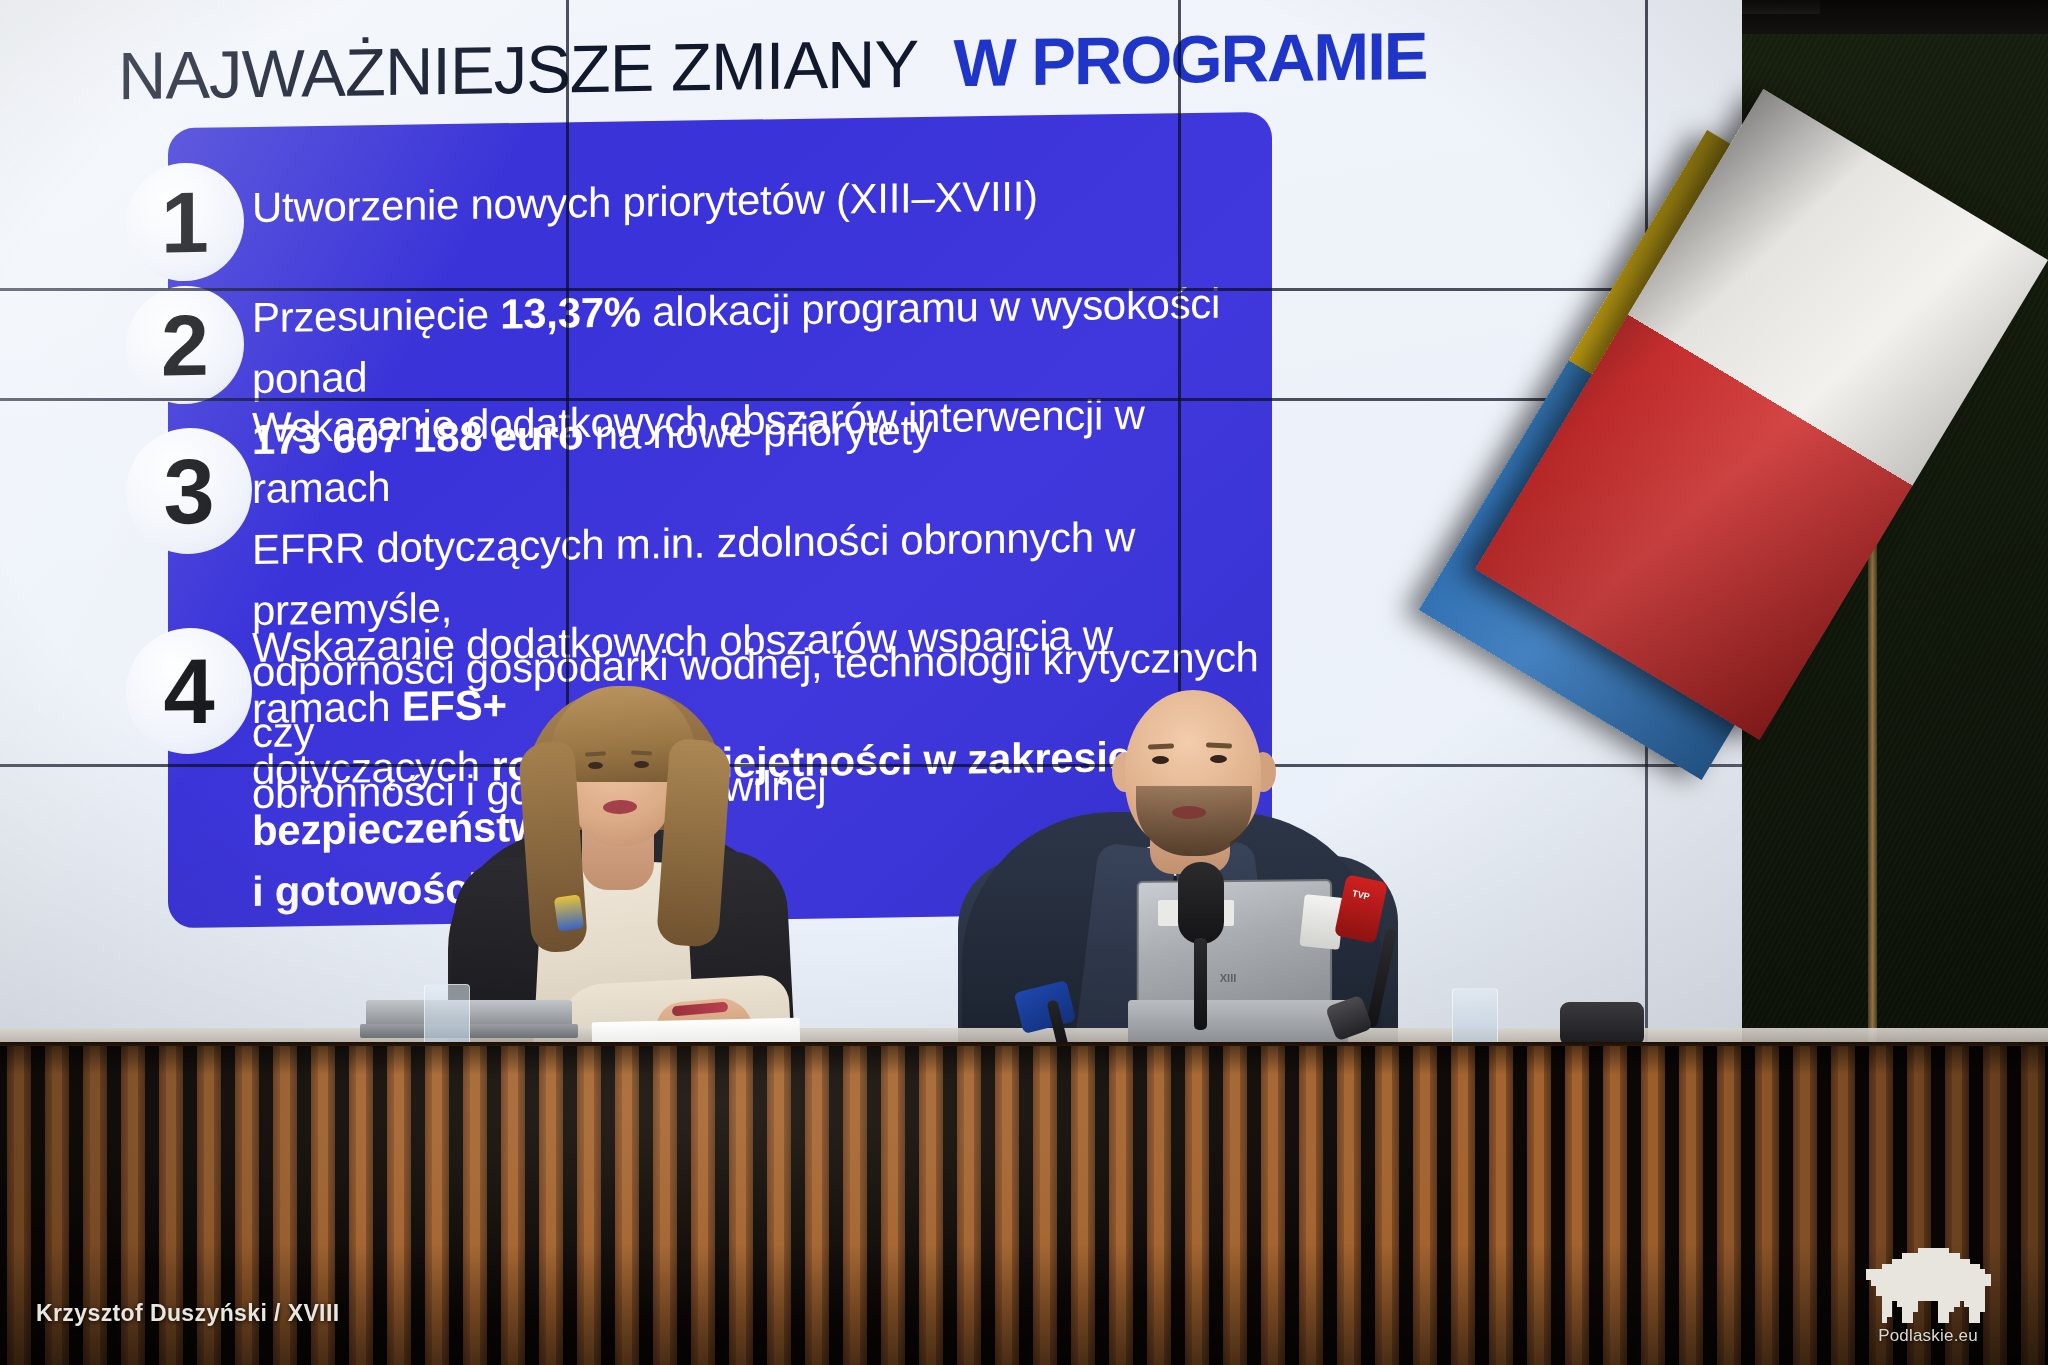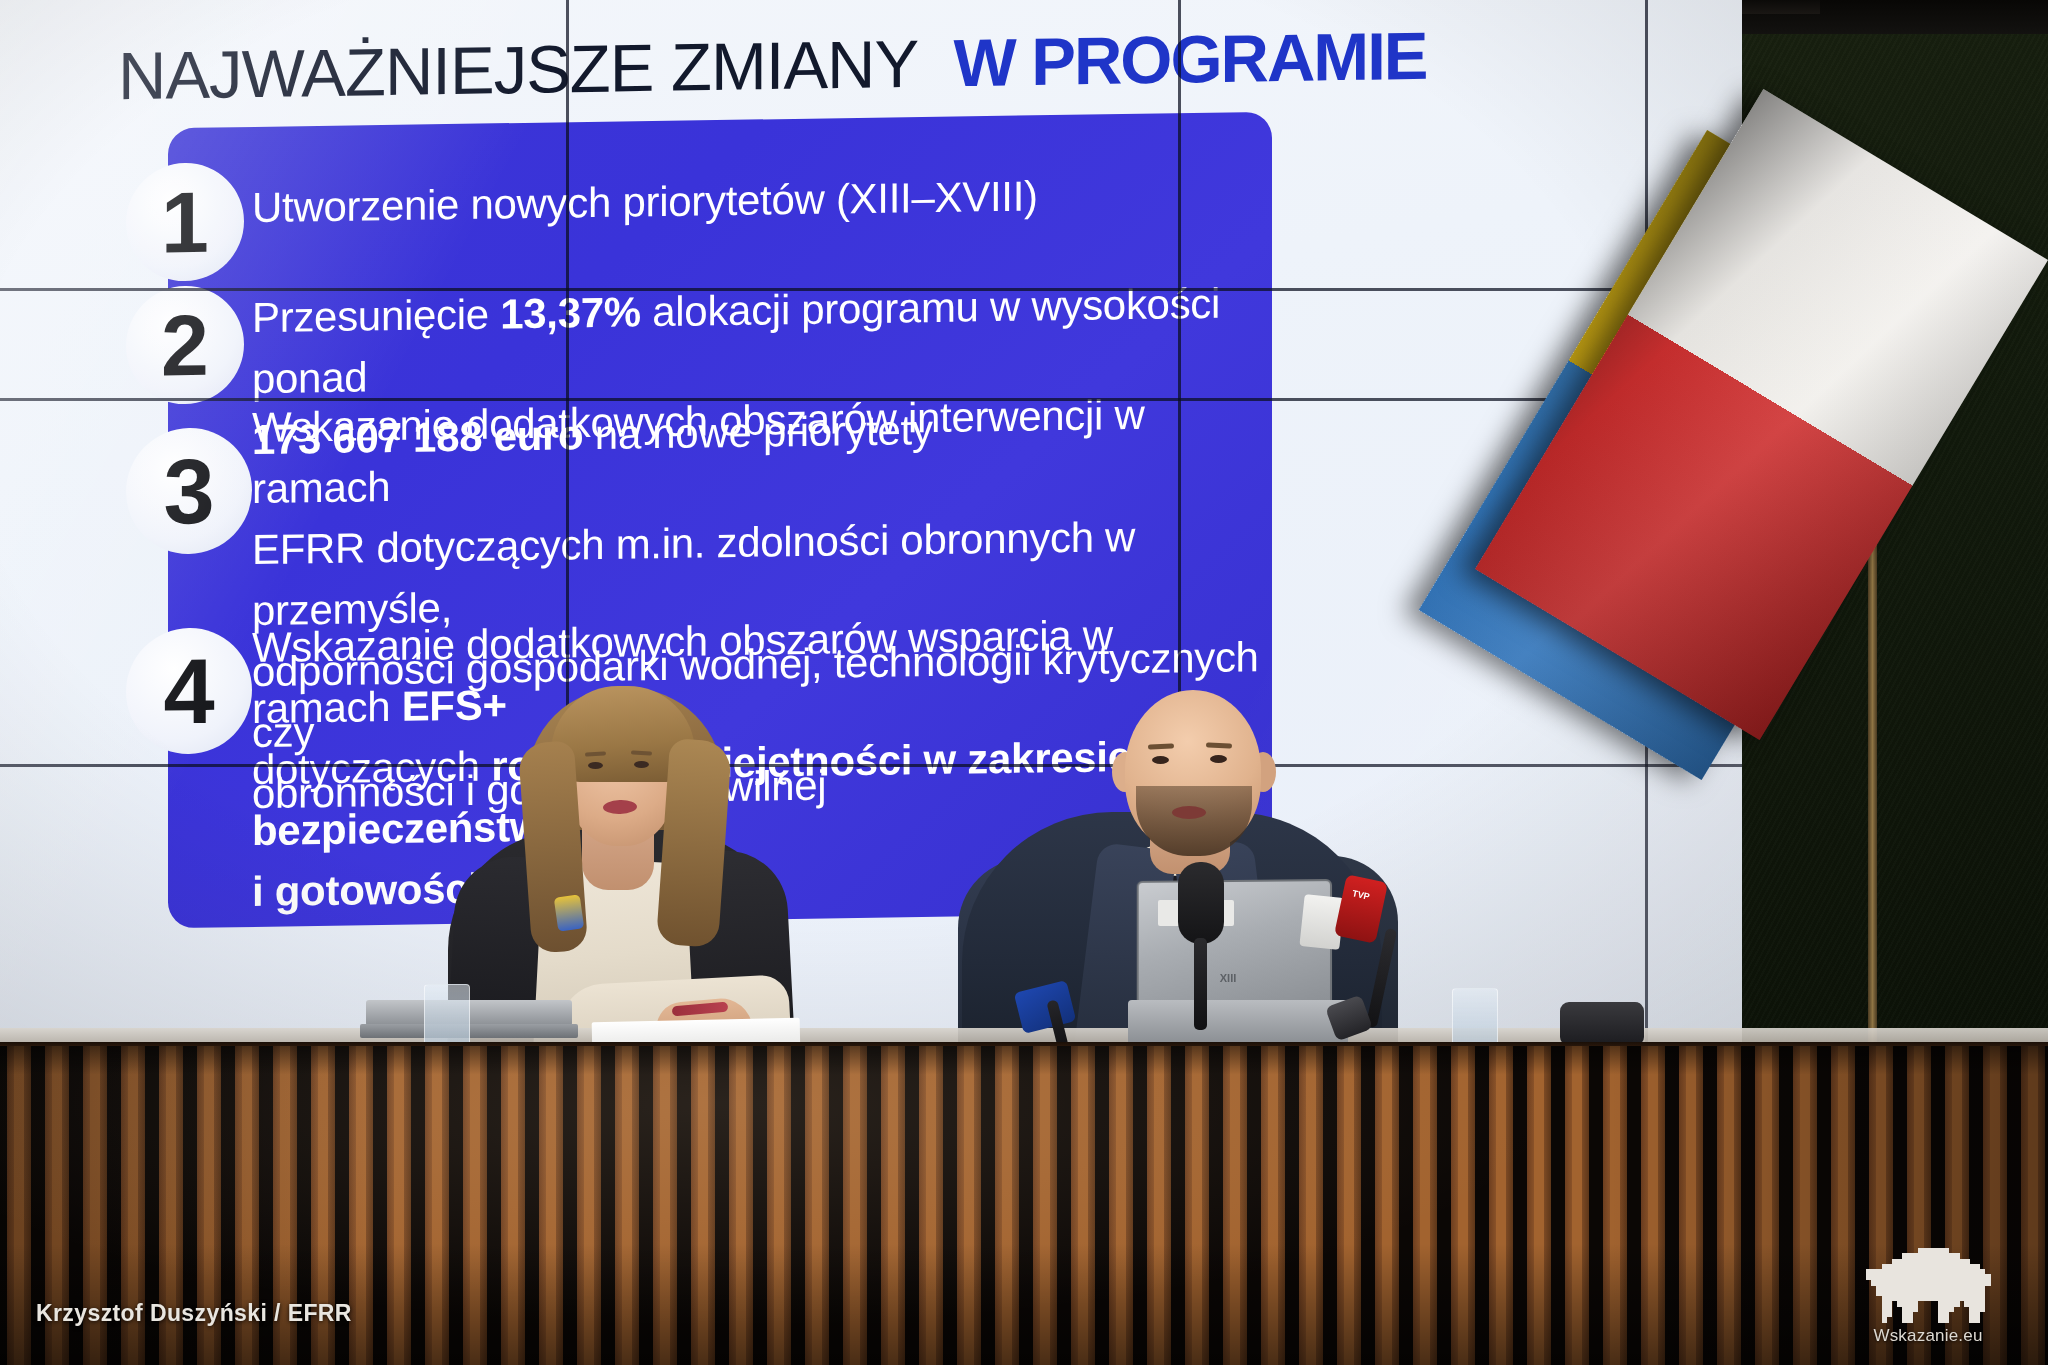--- a/index.html
+++ b/index.html
@@ -524,21 +524,21 @@
   <div class="mic-red-stem"></div>
   <div class="mic-gray"></div>
   <div class="glass2"></div>
   <div class="mic-dark-box"></div>
 
   <div class="wood-top-edge"></div>
   <div class="wood">
     <div class="wood-shade"></div>
   </div>
 
-  <div class="credit">Krzysztof Duszyński / EFRR</div>
+  <div class="credit">Krzysztof Duszyński / XVIII</div>
   <div class="wm">
     <div class="wm-bison" id="bison">
         <i class="px" style="left: 51.6667px; top: 0px; width: 5.76667px; height: 5.88571px;"></i>
         <i class="px" style="left: 56.8333px; top: 0px; width: 5.76667px; height: 5.88571px;"></i>
         <i class="px" style="left: 62px; top: 0px; width: 5.76667px; height: 5.88571px;"></i>
         <i class="px" style="left: 67.1667px; top: 0px; width: 5.76667px; height: 5.88571px;"></i>
         <i class="px" style="left: 72.3333px; top: 0px; width: 5.76667px; height: 5.88571px;"></i>
         <i class="px" style="left: 77.5px; top: 0px; width: 5.76667px; height: 5.88571px;"></i>
         <i class="px" style="left: 36.1667px; top: 5.28571px; width: 5.76667px; height: 5.88571px;"></i>
         <i class="px" style="left: 41.3333px; top: 5.28571px; width: 5.76667px; height: 5.88571px;"></i>
@@ -751,16 +751,16 @@
         <i class="px" style="left: 103.333px; top: 63.4286px; width: 5.76667px; height: 5.88571px;"></i>
         <i class="px" style="left: 108.5px; top: 63.4286px; width: 5.76667px; height: 5.88571px;"></i>
         <i class="px" style="left: 15.5px; top: 68.7143px; width: 5.76667px; height: 5.88571px;"></i>
         <i class="px" style="left: 36.1667px; top: 68.7143px; width: 5.76667px; height: 5.88571px;"></i>
         <i class="px" style="left: 41.3333px; top: 68.7143px; width: 5.76667px; height: 5.88571px;"></i>
         <i class="px" style="left: 72.3333px; top: 68.7143px; width: 5.76667px; height: 5.88571px;"></i>
         <i class="px" style="left: 77.5px; top: 68.7143px; width: 5.76667px; height: 5.88571px;"></i>
         <i class="px" style="left: 103.333px; top: 68.7143px; width: 5.76667px; height: 5.88571px;"></i>
         <i class="px" style="left: 108.5px; top: 68.7143px; width: 5.76667px; height: 5.88571px;"></i>
       </div>
-    <div class="wm-url">Wskazanie.eu</div>
+    <div class="wm-url">Podlaskie.eu</div>
   </div>
 
 </div>
 
 </body></html>

